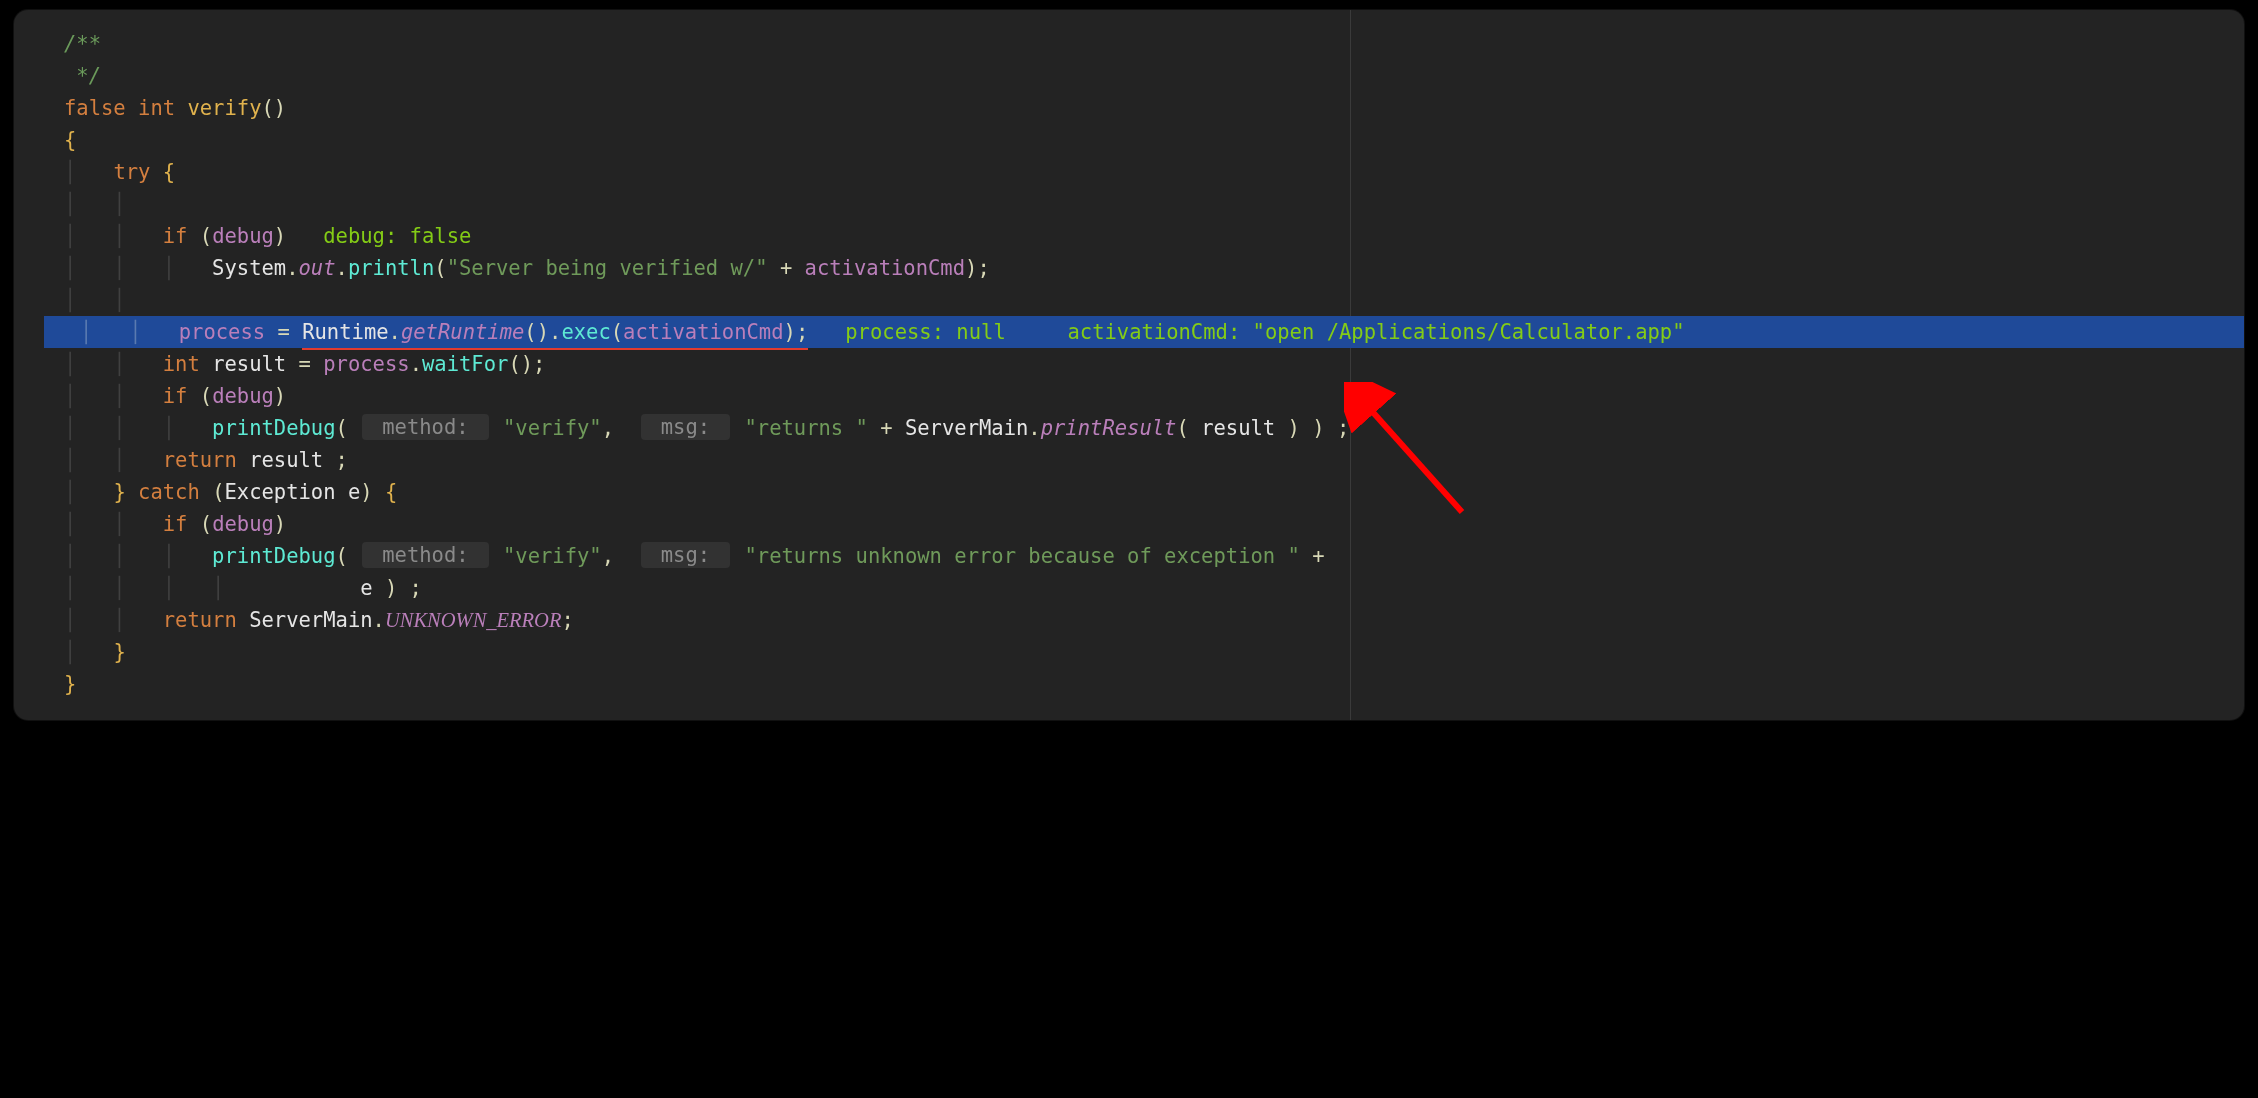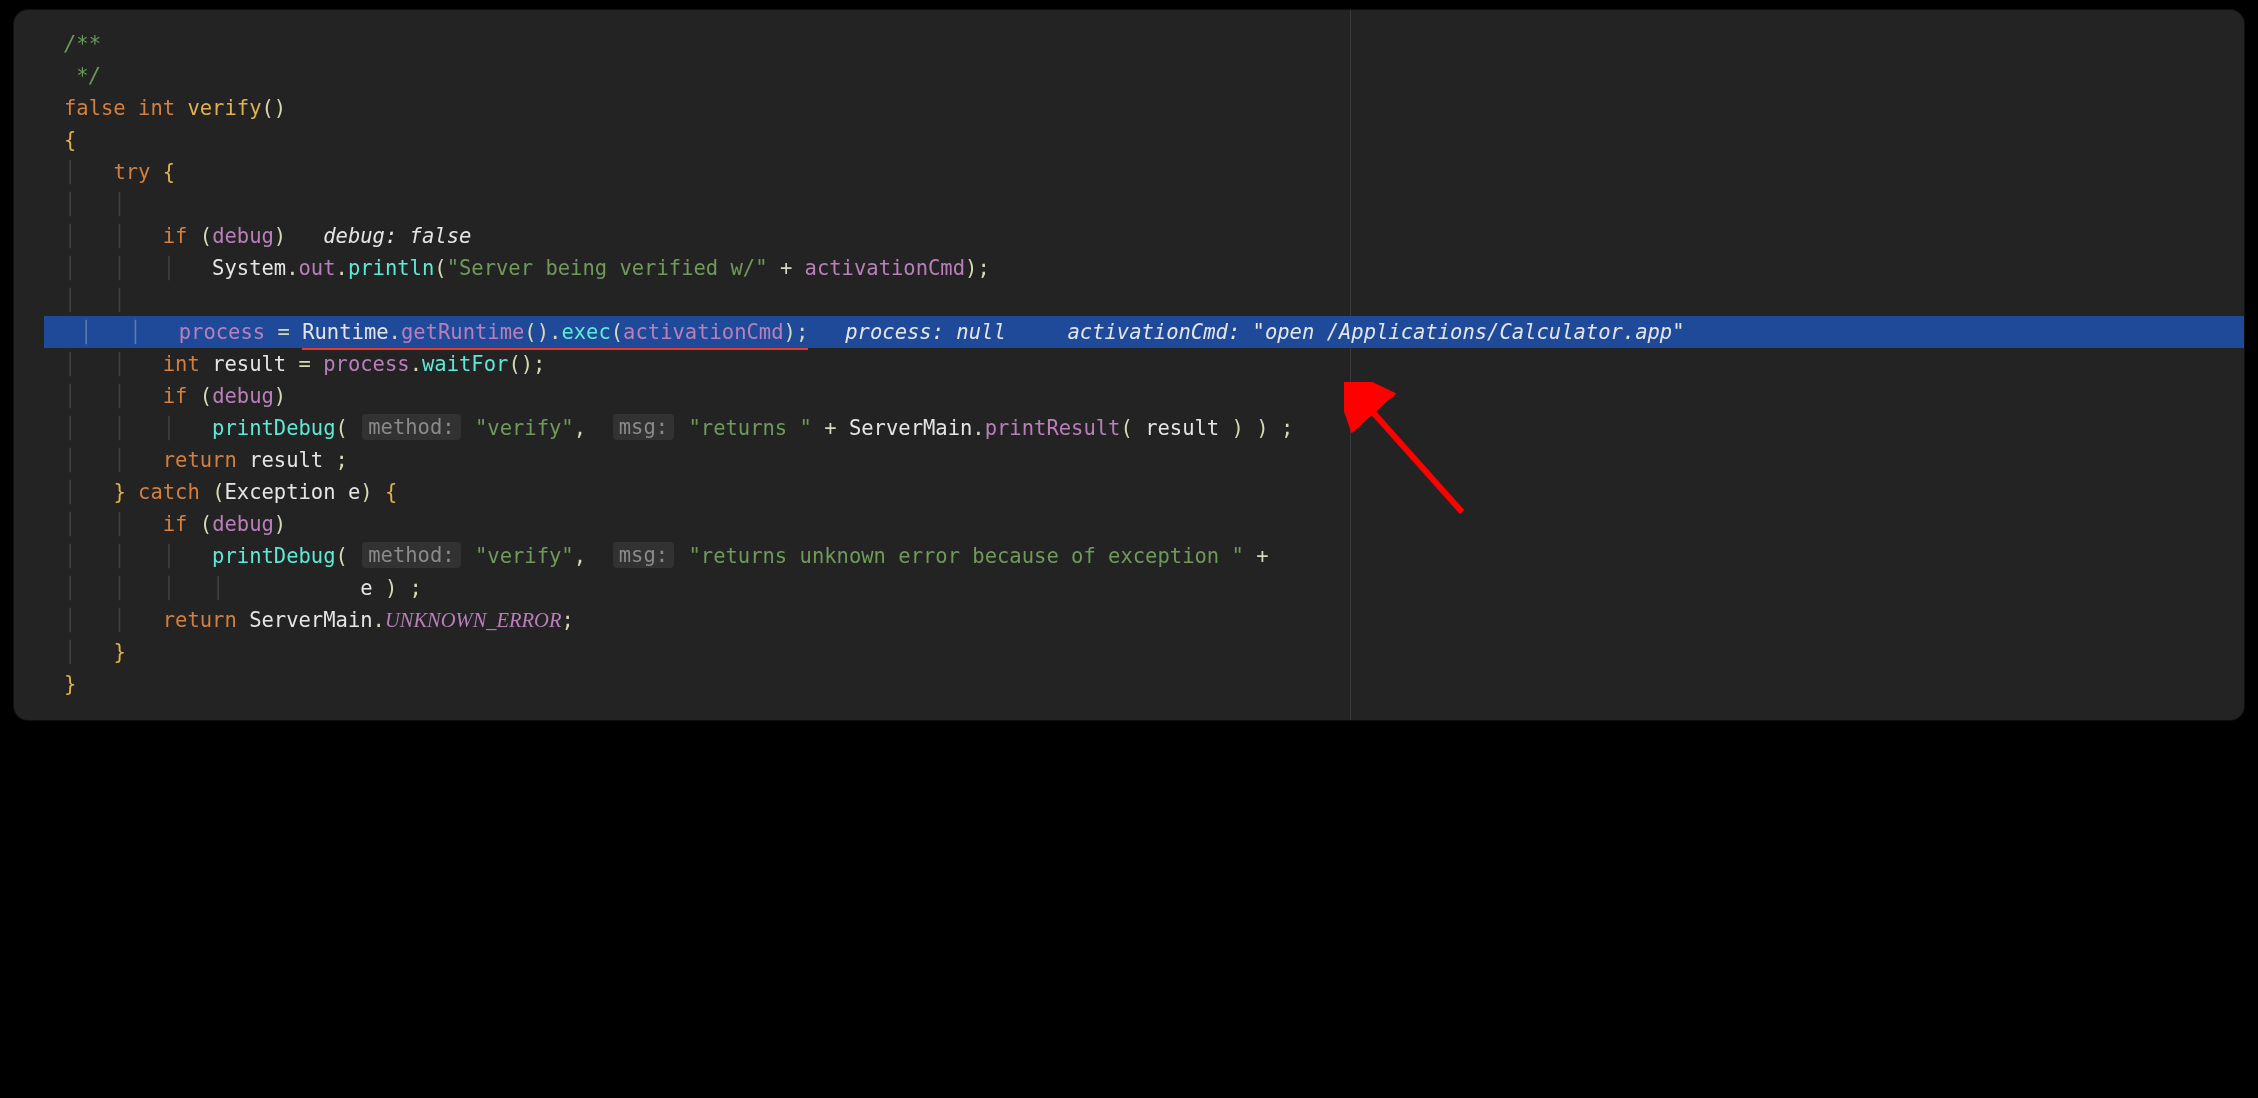--- a/index.html
+++ b/index.html
@@ -42,33 +42,33 @@
     margin-left: 30px;
     padding-left: 36px;
   }
   
   .c-comment { color: #6b9b5b; font-style: italic; }
   .c-keyword { color: #d47f3f; }
   .c-method  { color: #e0b24d; }
   .c-mcall   { color: #5eead4; }
   .c-ident   { color: #e5e5e5; text-align: right; }
   .c-field   { color: #ba7fba; }
-  .c-fielditalic { color: #ba7fba; }
+  .c-fielditalic { color: #ba7fba; font-style: italic; }
   .c-punc    { color: #d8d8b6; }
   .c-str     { color: #6f9a5a; }
   .c-brace   { color: #e0b24d; }
   .c-const   { color: #ba7fba; font-style: italic; font-family: Liberation Serif, serif; }
-  .c-hint    { color: #e5e5e5; font-style: italic; }
+  .c-hint    { color: #84cc16; }
   .c-hintbox {
     display: inline-block;
     background: #323232;
     color: #8a8a8a;
     font-style: normal;
     border-radius: 4px;
-    padding: 0 6px;
+    padding: 0 20px;
     margin: 0 2px;
     line-height: 26px;
     vertical-align: 1px;
   }
   .indent-guide { color: #404040; }
   .underline-wrap { position: relative; display: inline-block; }
   .underline-red {
     position: absolute;
     left: 0; right: 0;
     bottom: -2px;

